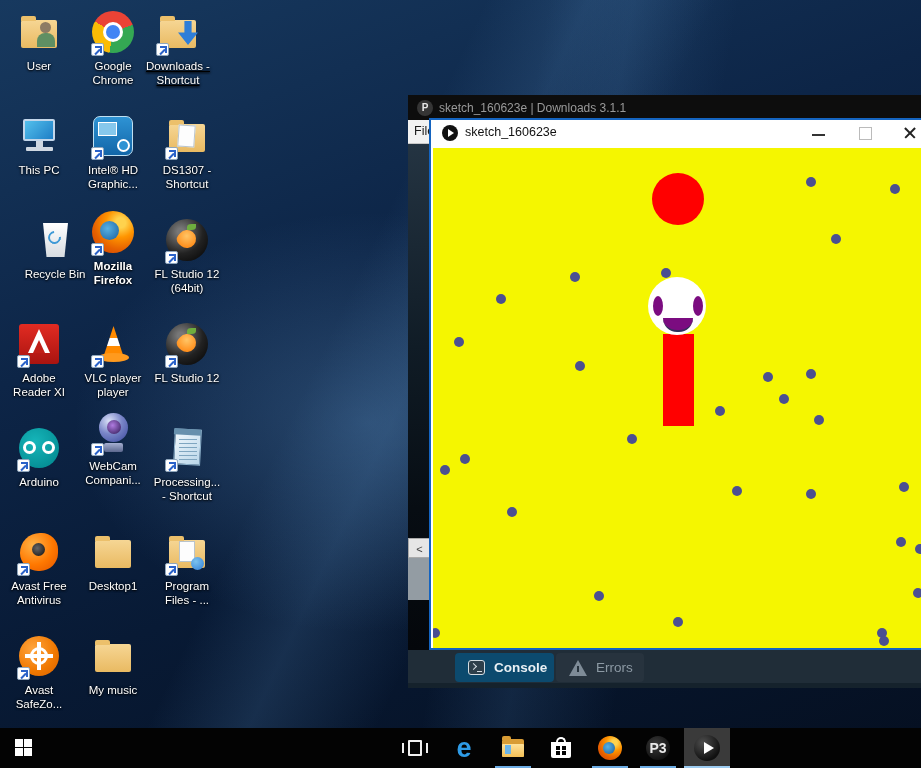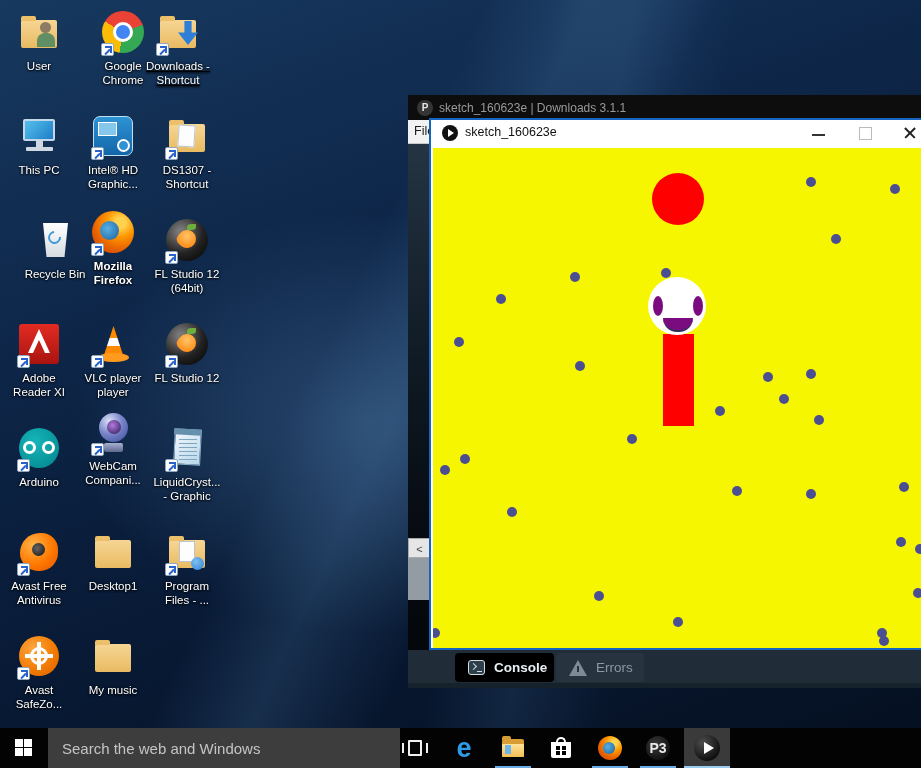--- a/index.html
+++ b/index.html
@@ -127,21 +127,21 @@
   .ide-title { color:#9a9a9a; font-size:12px; }
   .ide-menubar { position:absolute; left:0; top:25px; right:0; height:24px; background:#f2f2f2; border-bottom:1px solid #c8c8c8; }
   .ide-menu-file { position:absolute; left:6px; top:4px; font-size:12.5px; color:#1a1a1a; }
   .ide-body { position:absolute; left:0; top:49px; right:0; height:506px;
     background:linear-gradient(#243442, #101c26 40%, #070d13 72%, #04070b 100%); }
   .ide-collapse { position:absolute; left:0; top:443px; width:23px; height:20px; background:#e6e6e6;
     color:#444; font-size:11px; text-align:center; line-height:20px; border:1px solid #aaa; }
   .ide-graybar { position:absolute; left:0; top:463px; width:23px; height:42px; background:#939ca3; }
   .console-bar { position:absolute; left:0; top:555px; right:0; height:33px; background:#202d38; }
   .ctab { position:absolute; top:3px; height:29px; border-radius:4px; display:flex; align-items:center; padding:0 0 0 13px; }
-  .ctab.active { background:#000000; }
+  .ctab.active { background:#0c4a6e; }
   .ctab.inactive { background:#27333e; }
   .ctab .tlabel { font-size:13.5px; margin-left:9px; }
   .ctab.active .tlabel { color:#eaf0f4; font-weight:bold; }
   .ctab.inactive .tlabel { color:#8c99a4; }
   .tico { position:relative; display:inline-block; }
   .tico.terminal { width:17px; height:15px; border:1.5px solid #d3dce2; border-radius:3px; background:#2d3f4b; }
   .tico.terminal::before { content:""; position:absolute; left:2px; top:3px; width:4px; height:4px;
     border-right:1.5px solid #d3dce2; border-bottom:1.5px solid #d3dce2; transform:rotate(-45deg); }
   .tico.terminal::after { content:""; position:absolute; right:2px; bottom:2px; width:5px; height:1.5px; background:#d3dce2; }
   .tico.warning { width:0; height:0; border-left:9px solid transparent; border-right:9px solid transparent;
@@ -219,21 +219,21 @@
 
 <div>
     <div class="dicon" style="left: 4px; top: 8px;">
       <div class="art i-user-folder">
         <span class="ia"></span>
         <span class="ib"></span>
         <span class="ic"></span>
       </div>
       <div class="dlabel">User</div>
     </div>
-    <div class="dicon" style="left: 88px; top: 8px;">
+    <div class="dicon" style="left: 78px; top: 8px;">
       <div class="art i-chrome">
         <span class="ia"></span>
         <span class="ib"></span>
         <span class="ic"></span>
         <span class="sc"></span>
       </div>
       <div class="dlabel">Google Chrome</div>
     </div>
     <div class="dicon" style="left: 143px; top: 8px; text-decoration: underline;">
       <div class="art i-downloads-folder">
@@ -341,21 +341,21 @@
       </div>
       <div class="dlabel">WebCam Compani...</div>
     </div>
     <div class="dicon" style="left: 152px; top: 424px;">
       <div class="art i-notepad-doc">
         <span class="ia"></span>
         <span class="ib"></span>
         <span class="ic"></span>
         <span class="sc"></span>
       </div>
-      <div class="dlabel">LiquidCryst... - Graphic</div>
+      <div class="dlabel">Processing... - Shortcut</div>
     </div>
     <div class="dicon" style="left: 4px; top: 528px;">
       <div class="art i-avast">
         <span class="ia"></span>
         <span class="ib"></span>
         <span class="ic"></span>
         <span class="sc"></span>
       </div>
       <div class="dlabel">Avast Free Antivirus</div>
     </div>
@@ -465,21 +465,20 @@
 
 <div class="taskbar">
   <div class="start">
     <div class="start-logo">
         <i></i>
         <i></i>
         <i></i>
         <i></i>
       </div>
   </div>
-  <input class="search" type="text" placeholder="Search the web and Windows" style="">
   <div>
       <div class="tbtn" style="left: 392px;">
         <span class="ti t-taskview">
           <span class="ia"></span>
           <span class="ib"></span>
           <span class="ic"></span>
         </span>
       </div>
       <div class="tbtn" style="left: 441px;">
         <span class="ti t-edge">

